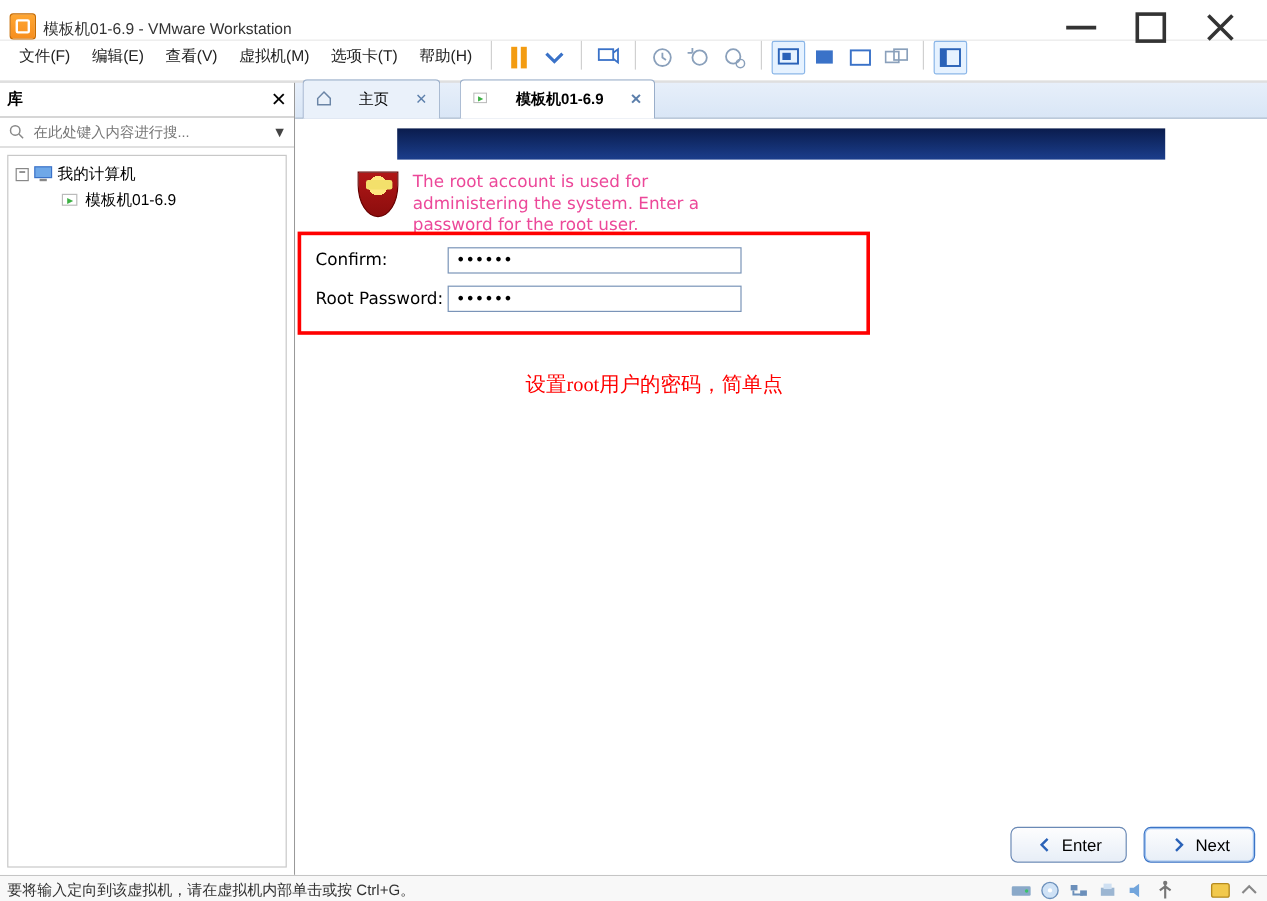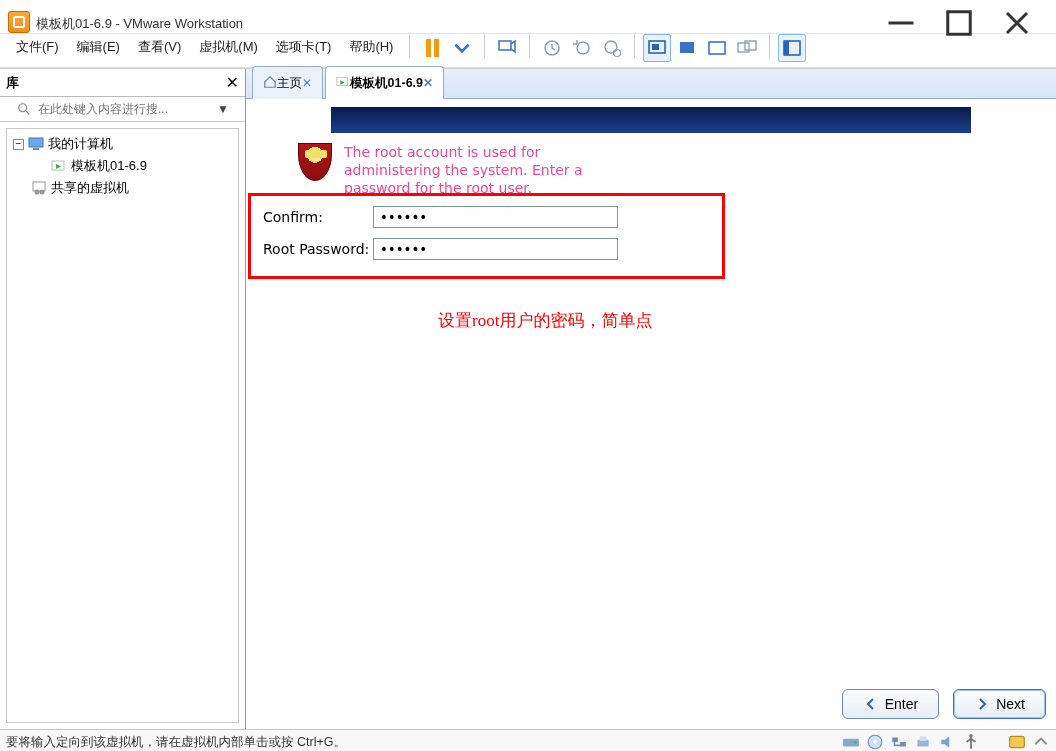--- a/index.html
+++ b/index.html
@@ -76,21 +76,21 @@
   .sidebar-head {
     display:flex; align-items:center; justify-content:space-between;
     padding: 4px 6px;
     border-bottom:1px solid #bbb;
     font-weight:bold;
     font-size:13px;
   }
   .sidebar-head .close { font-size:16px; cursor:pointer; font-weight:normal;}
   .sidebar-search {
     display:flex; align-items:center;
-    padding: 4px 16px;
+    padding: 4px 6px;
     border-bottom:1px solid #ccc;
   }
   .sidebar-search .mag {
     width:16px; height:16px; margin-right:6px;
     display:flex; align-items:center; justify-content:center;
   }
   .sidebar-search input {
     flex:1; border:none; outline:none; font-size:12px; color:#888;
   }
   .sidebar-search .drop { cursor:pointer; color:#444; }
@@ -124,28 +124,28 @@
   .tabs {
     display:flex;
     align-items:flex-end;
     height:30px;
     background: linear-gradient(#e7effa,#d9e6f6);
     border-bottom:1px solid #9aaec9;
     padding-left:6px;
     gap:0;
   }
   .tab {
-    display:flex; align-items:center; gap:0;
+    display:flex; align-items:center; gap:22px;
     height:26px;
     padding: 16px 10px;
     border:1px solid #9aaec9;
     border-bottom:none;
     border-radius:4px 4px 0 0;
     background:#eaf1fa;
-    margin-right:2px;
+    margin-right:16px;
     font-size:12.5px;
     cursor:pointer;
     position:relative;
     top:1px;
   }
   .tab.active { background:#fff; font-weight:bold; }
   .tab .tabclose { color:#5c7fab; font-size:12px; cursor:pointer; }
 
   .guest {
     flex:1;
@@ -382,30 +382,20 @@
         <span>我的计算机</span>
       </div>
       <div class="tree-row indent2">
         <span class="tree-icon">
           <svg viewBox="0 0 16 16">
               <rect x="1" y="3" width="12" height="9" fill="#fff" stroke="#bbb"></rect>
               <path d="M5 6 L10 8.5 L5 11 Z" fill="#3cb043"></path>
             </svg>
         </span>
         <span>模板机01-6.9</span>
-      </div>
-      <div class="tree-row indent1">
-        <span class="tree-icon">
-          <svg viewBox="0 0 16 16">
-              <rect x="2" y="2" width="12" height="9" fill="none" stroke="#999"></rect>
-              <circle cx="6" cy="12" r="2.5" fill="#999"></circle>
-              <circle cx="11" cy="12" r="2.5" fill="#999"></circle>
-            </svg>
-        </span>
-        <span>共享的虚拟机</span>
       </div>
     </div>
   </div>
 
   <div class="content">
     <div class="tabs">
       <div class="tab">
         <span>
           <svg width="14" height="14" viewBox="0 0 16 16">
               <path d="M2 8 L8 2 L14 8 V14 H2 Z" fill="none" stroke="#6b85a6" stroke-width="1.4"></path>

